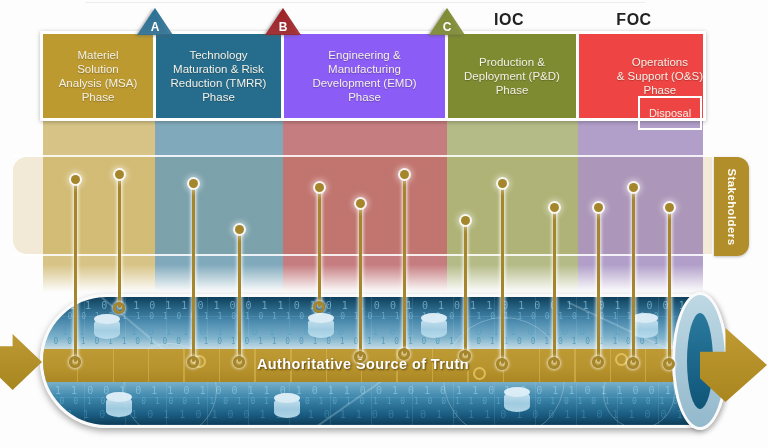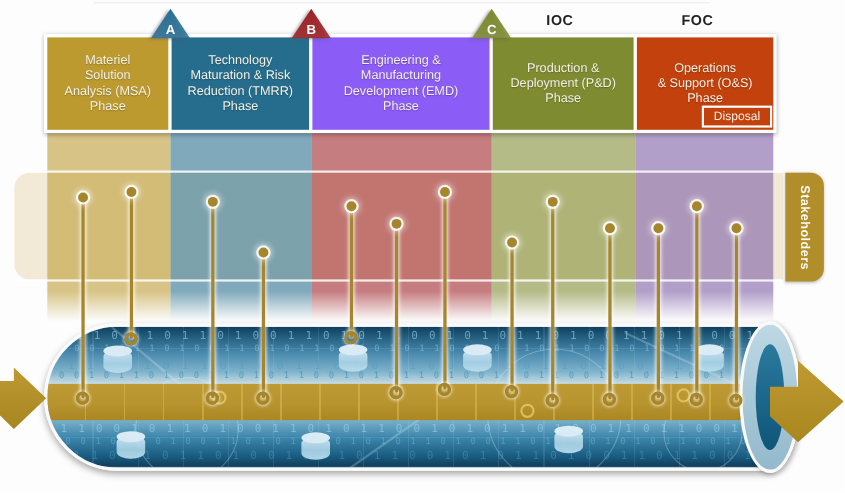--- a/index.html
+++ b/index.html
@@ -25,40 +25,40 @@
     font-size:11.5px; line-height:14px; font-weight:400;
     text-shadow:0 1px 1px rgba(0,0,0,.25);
   }
   .pb-0{left:43px;  width:110px;}
   .pb-1{left:156px; width:125px;}
   .pb-2{left:284px; width:161px;}
   .pb-3{left:448px; width:128px;}
   .pb-4{left:579px; width:124px;}
 
   .disposal-box{
-    position:absolute; left:638px; top:96px; width:64px; height:20px; z-index:4;
+    position:absolute; left:638px; top:96px; width:64px; height:34px; z-index:4;
     border:2px solid #ffffff; box-sizing:border-box;
     display:flex; align-items:center; justify-content:center;
     color:#f4f1e6; font-size:11px;
   }
 
   
   .milestone{
     position:absolute; top:8px; width:36px; height:27px; z-index:4;
     clip-path:polygon(50% 0, 100% 100%, 0 100%);
     display:flex; align-items:flex-end; justify-content:center;
   }
   .milestone-wrap{position:absolute; top:8px; width:36px; height:27px; z-index:4;
     filter:drop-shadow(-2px 1px 1.5px rgba(90,90,90,.55));}
   .ms-0{left:137px;} .ms-1{left:265px;} .ms-2{left:429px;}
   .milestone span{color:#fff; font-weight:bold; font-size:12px; line-height:14px; padding-bottom:1px;}
 
   .cap-marker{
     position:absolute; top:11px; width:60px; z-index:4; text-align:center;
-    font-size:13px; font-weight:bold; color:#222222; letter-spacing:.5px;
+    font-size:16px; font-weight:bold; color:#222222; letter-spacing:.5px;
   }
   .cm-0{left:479px;} .cm-1{left:604px;}
 
   
   .band{
     position:absolute; left:13px; top:157px; width:699px; height:97px;
     background:#f2ead6; border-radius:14px 0 0 14px; z-index:1;
   }
   .band-line{position:absolute; left:13px; width:699px; height:2px;
     background:rgba(255,255,255,.85); z-index:3;}
@@ -199,21 +199,21 @@
     <div class="phase-label">Engineering &amp;
 Manufacturing
 Development (EMD)
 Phase</div>
   </div>
   <div class="phase-box pb-3" style="background: rgb(127, 139, 49);">
     <div class="phase-label">Production &amp;
 Deployment (P&amp;D)
 Phase</div>
   </div>
-  <div class="phase-box pb-4" style="background: #c2410c;">
+  <div class="phase-box pb-4" style="background: #ef4444; justify-content: flex-end;">
     <div class="phase-label">Operations
 &amp; Support (O&amp;S)
 Phase</div>
   </div>
   <div class="disposal-box">
     <span>Disposal</span>
   </div>
 
   <div class="milestone-wrap ms-0">
     <div class="milestone" style="left: 0px; top: 0px; background: linear-gradient(rgb(42, 112, 149), rgba(42, 112, 149, 0.85));">
@@ -279,20 +279,21 @@
         </div>
         <div class="db-icon" style="left: 231px; top: 96px;">
           <div class="db-body"></div>
           <div class="db-top"></div>
         </div>
         <div class="db-icon" style="left: 461px; top: 90px;">
           <div class="db-body"></div>
           <div class="db-top"></div>
         </div>
       </div>
+    <div class="asot-title">Authoritative Source of Truth</div>
   </div>
 
   <div class="cap-ellipse">
     <div class="cap-inner"></div>
   </div>
   <div class="arrow-left"></div>
   <div class="arrow-right"></div>
 
   <div id="pins-layer">
       <div class="pin-line" style="left: 73.5px; top: 179px; height: 183px; background: rgb(165, 134, 44);"></div>

